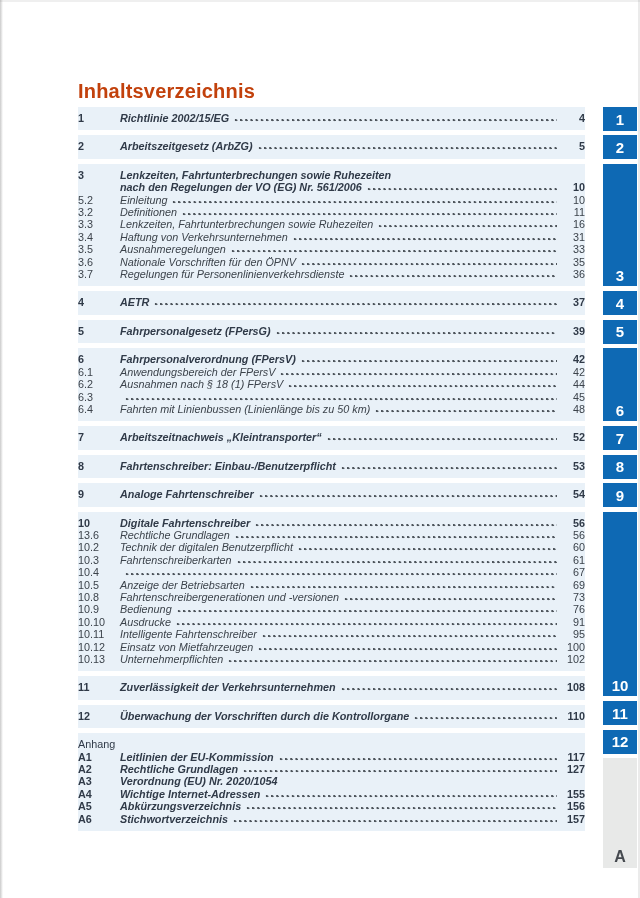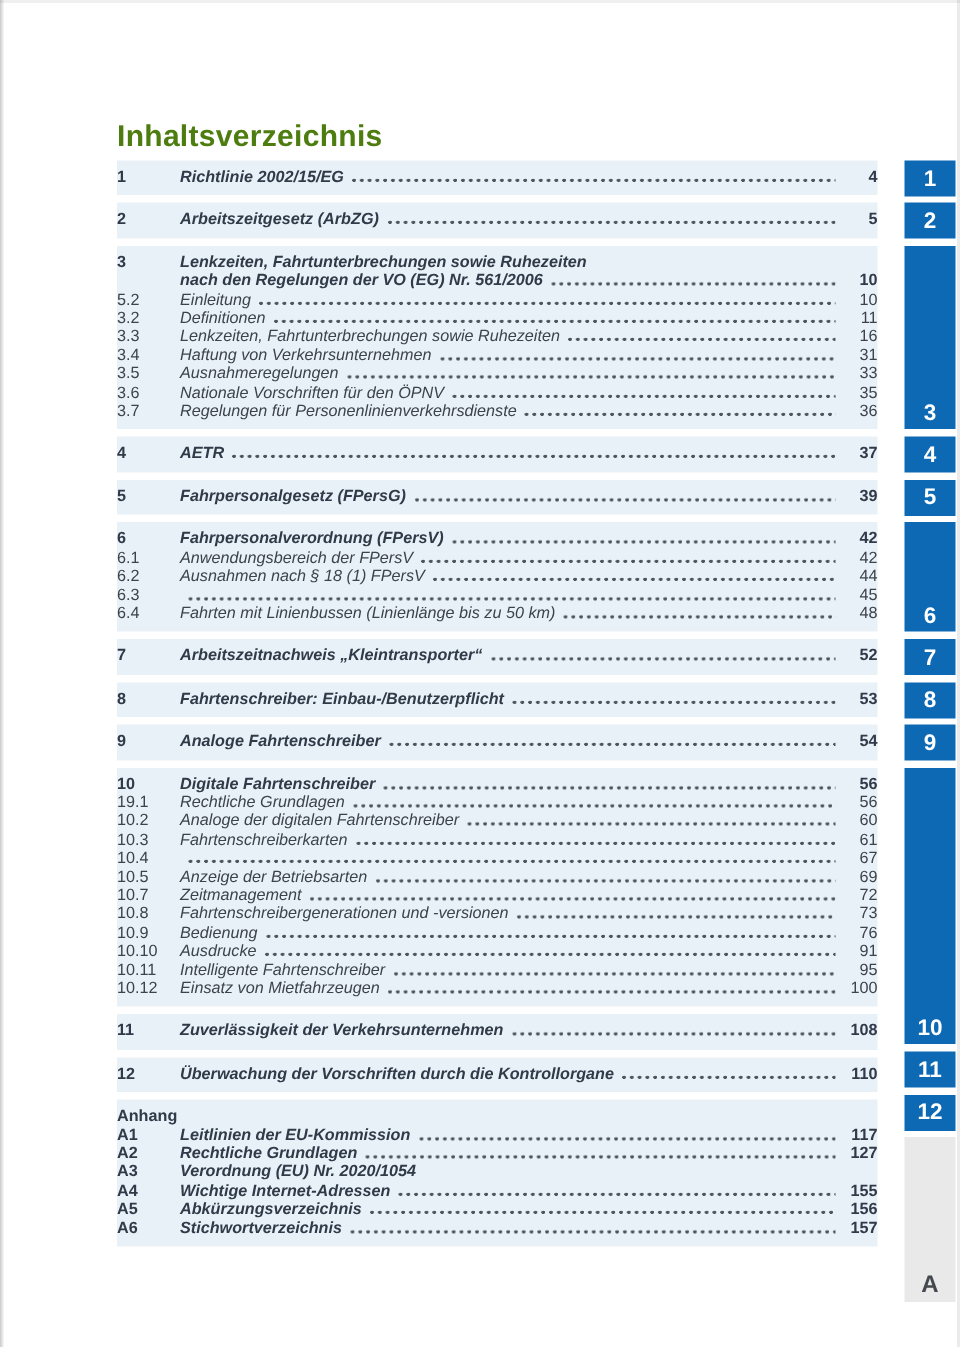--- a/index.html
+++ b/index.html
@@ -5,33 +5,33 @@
   html,body{margin:0;padding:0;background:#ffffff;}
   .page{position:relative;width:640px;height:898px;background:#ffffff;overflow:hidden;
         font-family:"Liberation Sans", sans-serif;}
   
   .edge-left{position:absolute;left:0;top:0;bottom:0;width:3px;
              background:linear-gradient(to right, rgba(80,80,80,.30), rgba(80,80,80,0));}
   .edge-right{position:absolute;right:0;top:0;bottom:0;width:2px;background:rgba(120,120,120,.15);}
   .edge-top{position:absolute;left:0;top:0;right:0;height:2px;background:rgba(120,120,120,.12);}
 
   .title{position:absolute;left:78px;top:80px;font-size:20px;font-weight:bold;
-         color:#4d7c0f;letter-spacing:.2px;}
+         color:#c2410c;letter-spacing:.2px;}
 
   .toc{position:absolute;left:78px;top:107px;width:507px;}
   .group{background:var(--band,#e9f1f8);padding:5px 0 6px;margin-bottom:5px;}
   .row{display:flex;align-items:baseline;font-size:10.8px;line-height:12.4px;color:#3c434b;}
   .row.b{font-weight:bold;color:#303a48;}
   .num{flex:0 0 42px;}
   .label{white-space:nowrap;font-style:italic;}
   .dots{flex:1 1 auto;min-width:14px;align-self:stretch;margin:0 2px 0 5px;
         background-image:radial-gradient(circle at 2px 8.5px, #4d545b 1.05px, rgba(77,84,91,0) 1.35px);
         background-size:5.2px 12.4px;background-repeat:repeat-x;}
   .pgnum{flex:0 0 26px;text-align:right;}
-  .header-label{font-weight:bold;color:#303a48;}
+  .header-label{font-weight:normal;color:#303a48;}
 
   .tab{position:absolute;right:3px;width:34px;box-sizing:border-box;
        background:var(--tabblue,#0e69b4);color:#ffffff;font-weight:bold;font-size:15px;
        display:flex;align-items:center;justify-content:center;}
   .tab.tall{align-items:flex-end;padding-bottom:2px;}
   .tab.light{background:#e8e9e8;color:#45494f;font-size:16px;}
 </style>
 </head>
 <body>
 
@@ -185,28 +185,28 @@
         </div>
       </div>
       <div class="group">
         <div class="row b">
           <span class="num">10</span>
           <span class="label">Digitale Fahrtenschreiber</span>
           <span class="dots"></span>
           <span class="pgnum">56</span>
         </div>
         <div class="row">
-          <span class="num">19.1</span>
+          <span class="num">13.6</span>
           <span class="label">Rechtliche Grundlagen</span>
           <span class="dots"></span>
           <span class="pgnum">56</span>
         </div>
         <div class="row">
           <span class="num">10.2</span>
-          <span class="label">Analoge der digitalen Fahrtenschreiber</span>
+          <span class="label">Technik der digitalen Benutzerpflicht</span>
           <span class="dots"></span>
           <span class="pgnum">60</span>
         </div>
         <div class="row">
           <span class="num">10.3</span>
           <span class="label">Fahrtenschreiberkarten</span>
           <span class="dots"></span>
           <span class="pgnum">61</span>
         </div>
         <div class="row">
@@ -214,26 +214,20 @@
           <span class="dots"></span>
           <span class="pgnum">67</span>
         </div>
         <div class="row">
           <span class="num">10.5</span>
           <span class="label">Anzeige der Betriebsarten</span>
           <span class="dots"></span>
           <span class="pgnum">69</span>
         </div>
         <div class="row">
-          <span class="num">10.7</span>
-          <span class="label">Zeitmanagement</span>
-          <span class="dots"></span>
-          <span class="pgnum">72</span>
-        </div>
-        <div class="row">
           <span class="num">10.8</span>
           <span class="label">Fahrtenschreibergenerationen und -versionen</span>
           <span class="dots"></span>
           <span class="pgnum">73</span>
         </div>
         <div class="row">
           <span class="num">10.9</span>
           <span class="label">Bedienung</span>
           <span class="dots"></span>
           <span class="pgnum">76</span>
@@ -248,20 +242,26 @@
           <span class="num">10.11</span>
           <span class="label">Intelligente Fahrtenschreiber</span>
           <span class="dots"></span>
           <span class="pgnum">95</span>
         </div>
         <div class="row">
           <span class="num">10.12</span>
           <span class="label">Einsatz von Mietfahrzeugen</span>
           <span class="dots"></span>
           <span class="pgnum">100</span>
+        </div>
+        <div class="row">
+          <span class="num">10.13</span>
+          <span class="label">Unternehmerpflichten</span>
+          <span class="dots"></span>
+          <span class="pgnum">102</span>
         </div>
       </div>
       <div class="group">
         <div class="row b">
           <span class="num">11</span>
           <span class="label">Zuverlässigkeit der Verkehrsunternehmen</span>
           <span class="dots"></span>
           <span class="pgnum">108</span>
         </div>
       </div>

